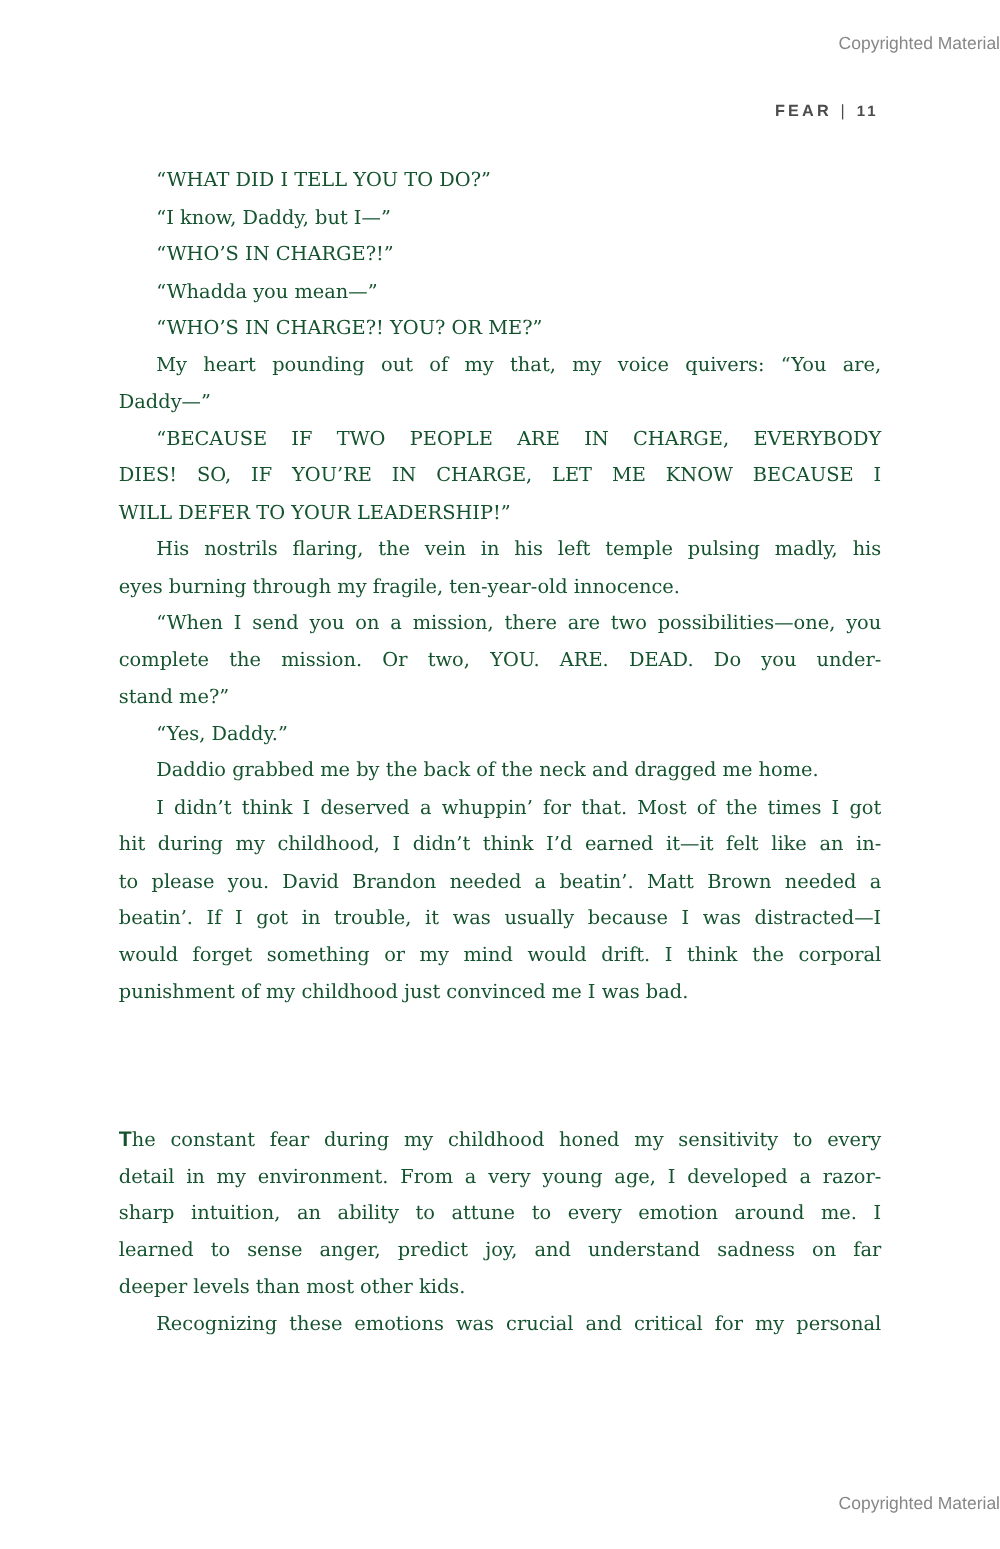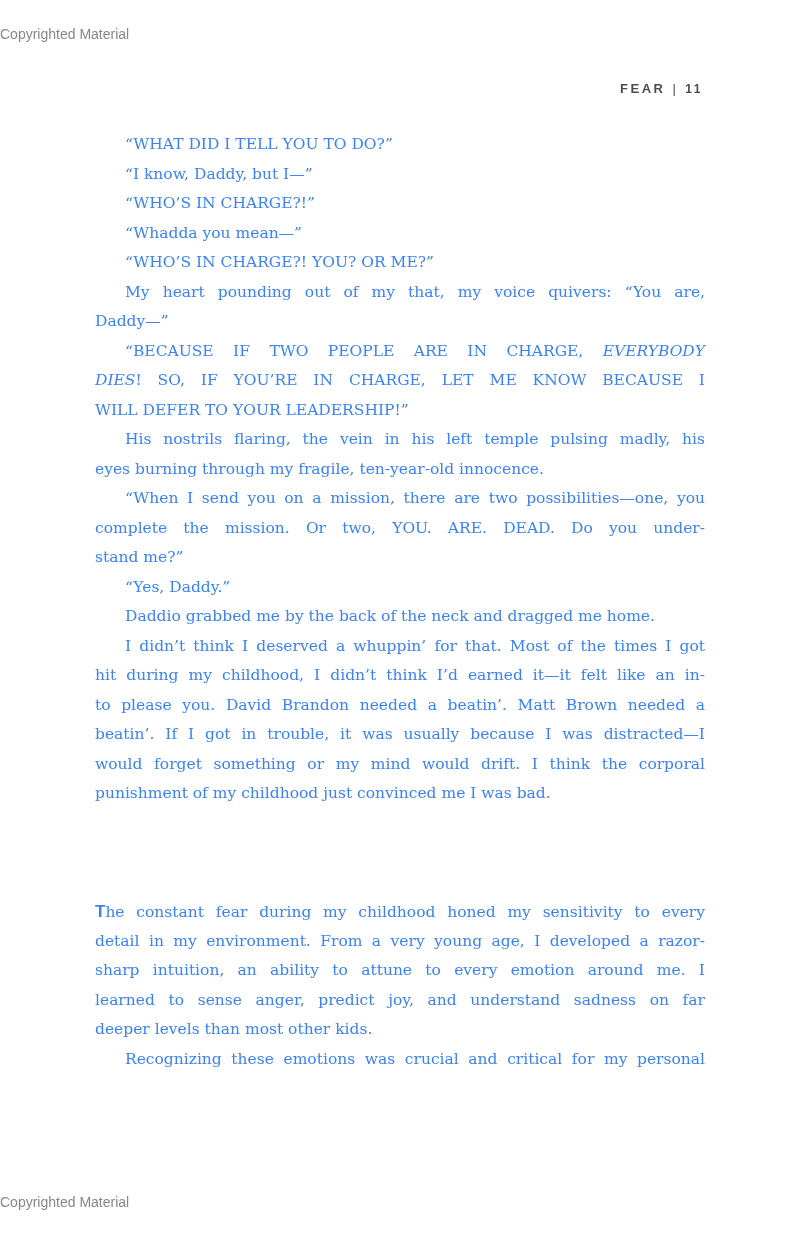--- a/index.html
+++ b/index.html
@@ -8,21 +8,21 @@
     width: 800px;
     height: 1239px;
     background: #ffffff;
     overflow: hidden;
     font-family: "DejaVu Serif", serif;
   }
   .copyright-notice {
     position: absolute;
     left: 0;
     width: 100%;
-    text-align: left;
+    text-align: right;
     font-family: "Liberation Sans", sans-serif;
     font-size: 14px;
     color: #878787;
   }
   .copyright-top { top: 26px; }
   .copyright-bottom { top: 1194px; }
   .running-head {
     position: absolute;
     top: 81px;
     right: 97px;
@@ -39,32 +39,32 @@
     margin: 0 7px;
     color: #4c4c4c;
   }
   .running-head .pagenum { font-size: 12px; }
   .text-block {
     position: absolute;
     left: 95px;
     top: 130px;
     width: 610px;
     font-size: 15.5px;
-    color: #3b82f6;
+    color: #14532d;
   }
   .line {
     height: 29.5px;
     line-height: 29.5px;
   }
   .line.indent { padding-left: 30px; }
   .line.justify {
     text-align: justify;
     text-align-last: justify;
   }
-  .italic { font-style: italic; }
+  .italic { }
   .lead-cap {
     font-family: "Liberation Sans", sans-serif;
     font-weight: 700;
     font-size: 17px;
   }
   .section-gap { height: 88.5px; }
 </style>
 </head>
 <body>
 

